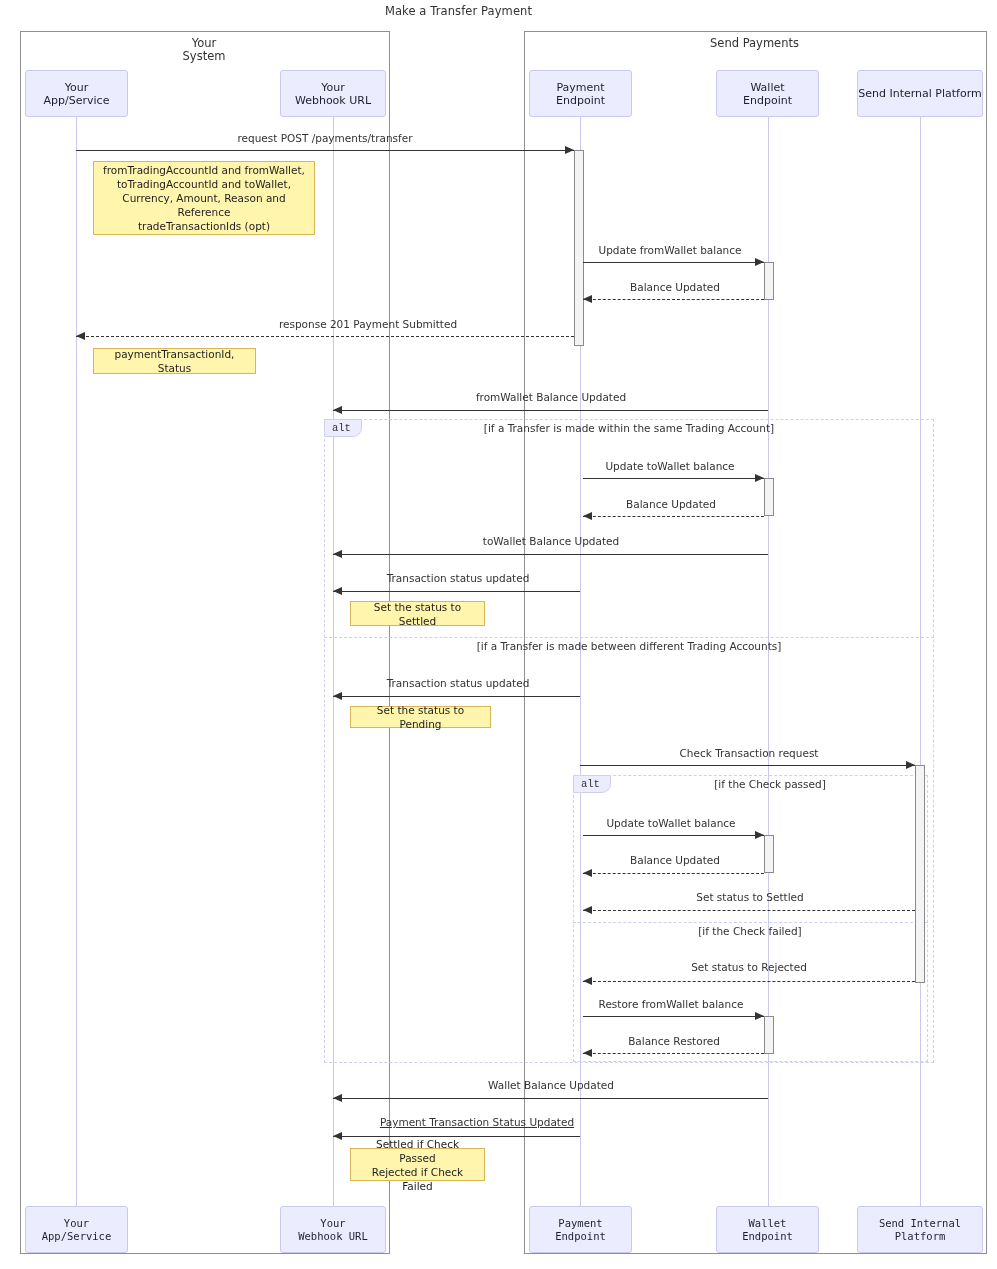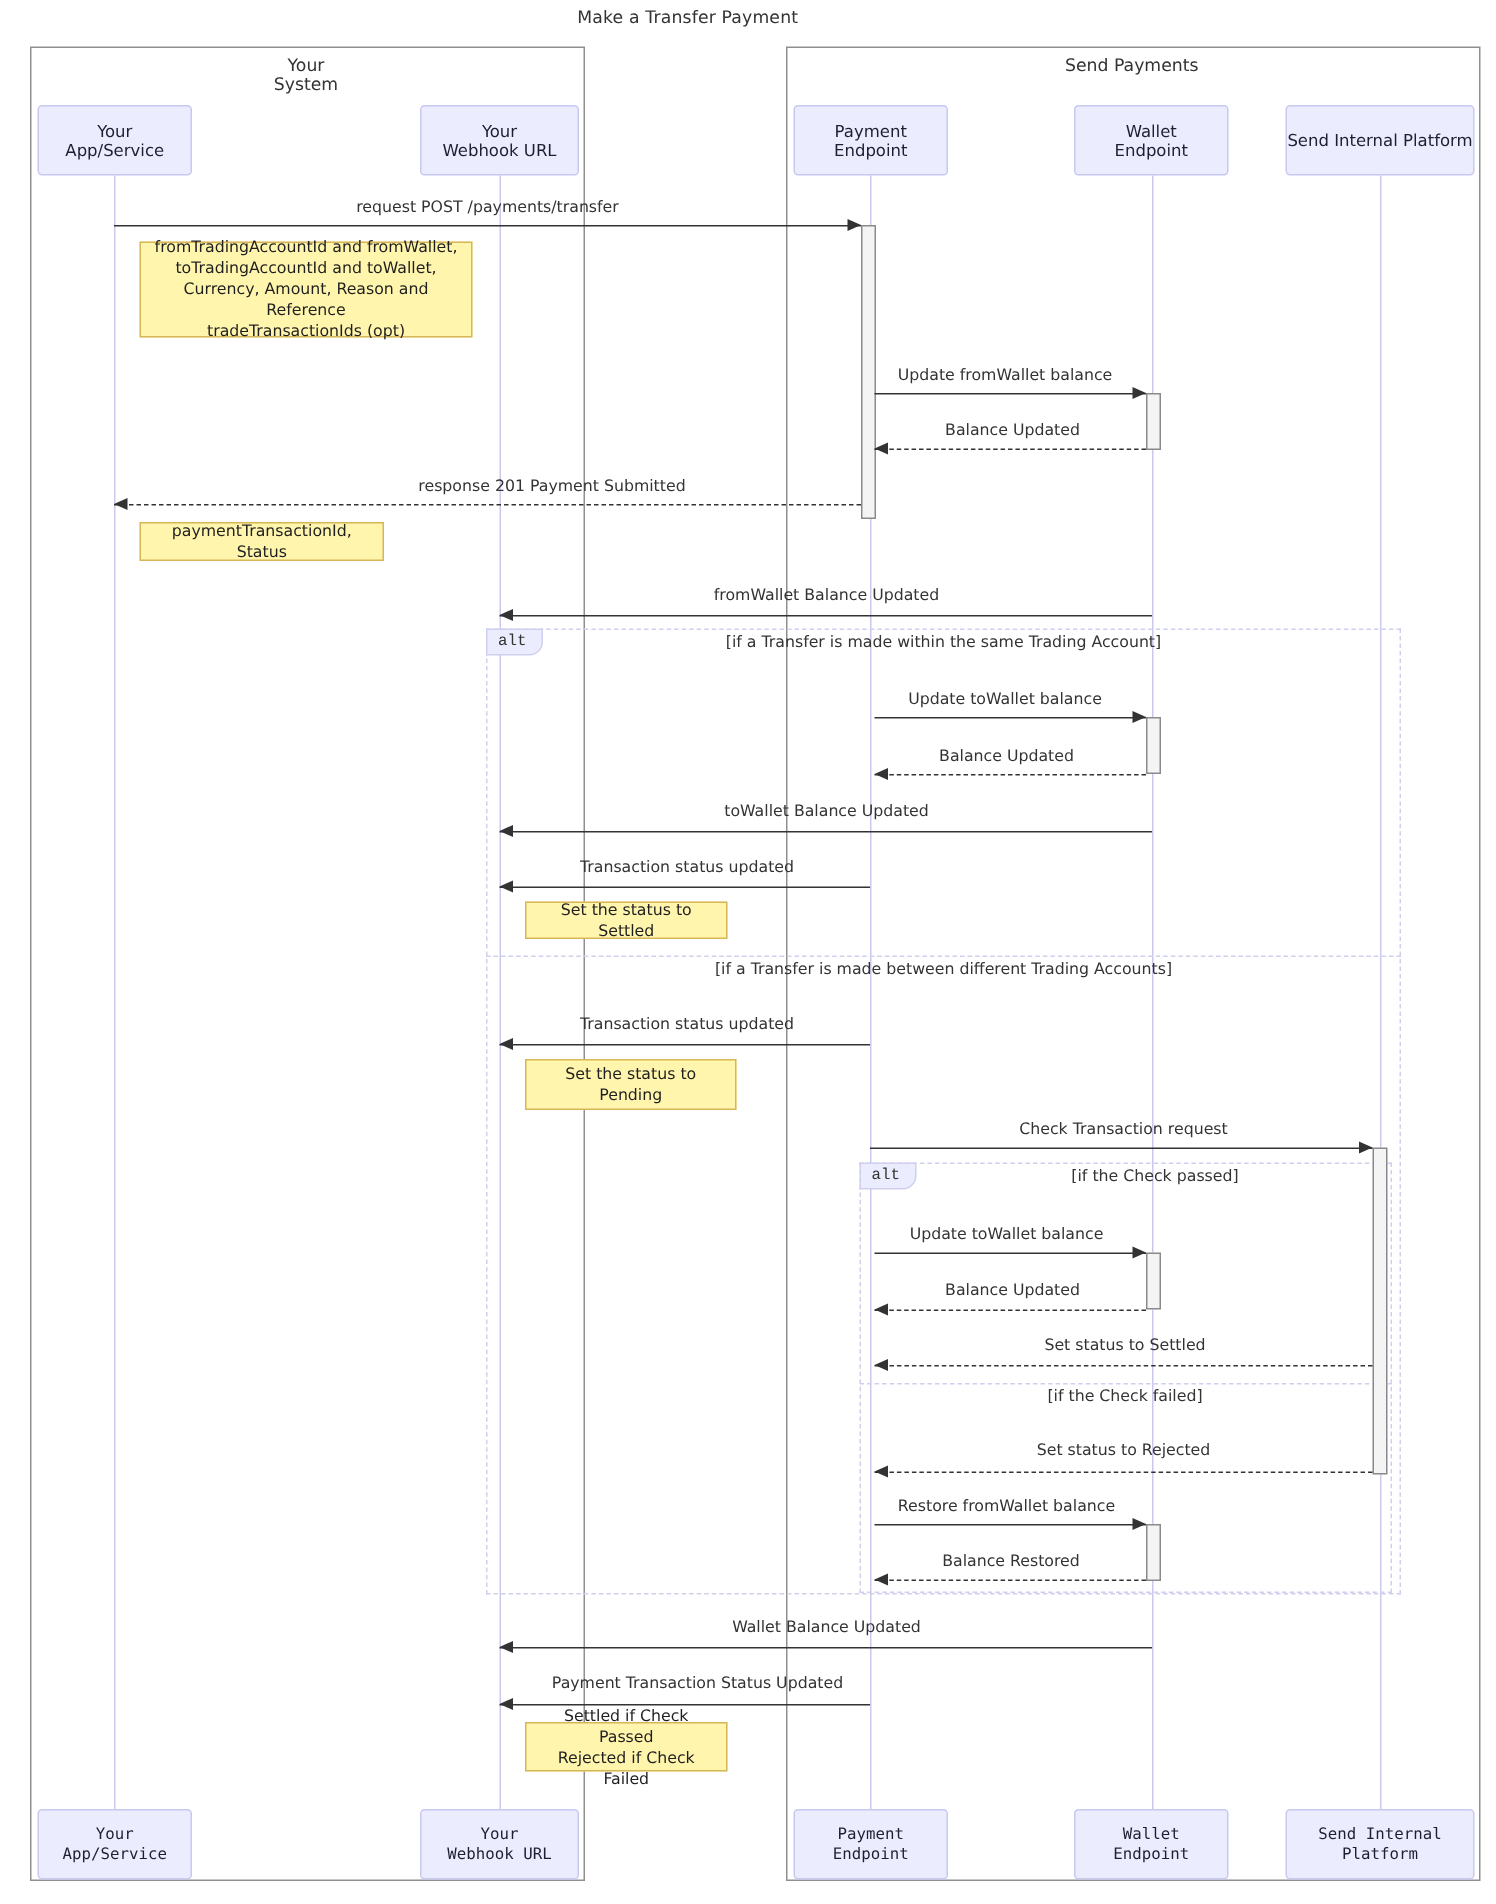--- a/index.html
+++ b/index.html
@@ -159,40 +159,40 @@
       <div class="arrowhead right" style="left: 755px; top: 1011.5px;"></div>
       <div class="msg-label" style="left: 671px; top: 998px;">Restore fromWallet balance</div>
       <div class="msg-line dashed" style="left: 583px; top: 1053px; width: 181px;"></div>
       <div class="arrowhead left" style="left: 583px; top: 1048.5px;"></div>
       <div class="msg-label" style="left: 674px; top: 1035px;">Balance Restored</div>
       <div class="msg-line" style="left: 333px; top: 1098px; width: 435px;"></div>
       <div class="arrowhead left" style="left: 333px; top: 1093.5px;"></div>
       <div class="msg-label" style="left: 551px; top: 1079px;">Wallet Balance Updated</div>
       <div class="msg-line" style="left: 333px; top: 1136px; width: 247px;"></div>
       <div class="arrowhead left" style="left: 333px; top: 1131.5px;"></div>
-      <div class="msg-label" style="left: 465px; top: 1116px;">Payment Transaction Status Updated</div>
-      <div class="note" style="left: 93px; top: 161px; width: 222px; height: 64px;">
+      <div class="msg-label" style="left: 477px; top: 1116px; text-decoration: underline;">Payment Transaction Status Updated</div>
+      <div class="note" style="left: 93px; top: 161px; width: 222px; height: 74px;">
         <div>
           <div>fromTradingAccountId and fromWallet,</div>
           <div>toTradingAccountId and toWallet,</div>
           <div>Currency, Amount, Reason and Reference</div>
           <div>tradeTransactionIds (opt)</div>
         </div>
       </div>
       <div class="note" style="left: 93px; top: 348px; width: 163px; height: 26px;">
         <div>
           <div>paymentTransactionId, Status</div>
         </div>
       </div>
       <div class="note" style="left: 350px; top: 601px; width: 135px; height: 25px;">
         <div>
           <div>Set the status to Settled</div>
         </div>
       </div>
-      <div class="note" style="left: 350px; top: 706px; width: 141px; height: 34px;">
+      <div class="note" style="left: 350px; top: 706px; width: 141px; height: 22px;">
         <div>
           <div>Set the status to Pending</div>
         </div>
       </div>
       <div class="note" style="left: 350px; top: 1148px; width: 135px; height: 33px;">
         <div>
           <div>Settled if Check Passed</div>
           <div>Rejected if Check Failed</div>
         </div>
       </div>

